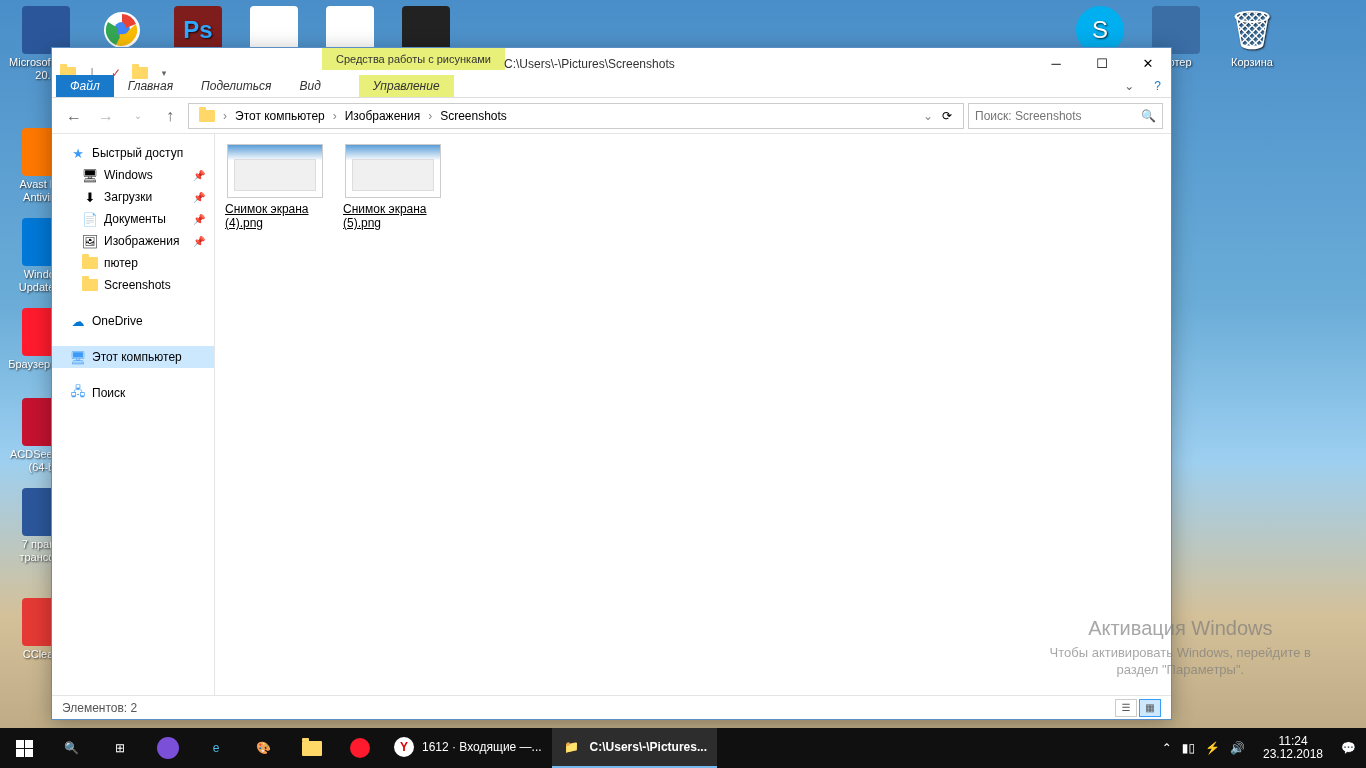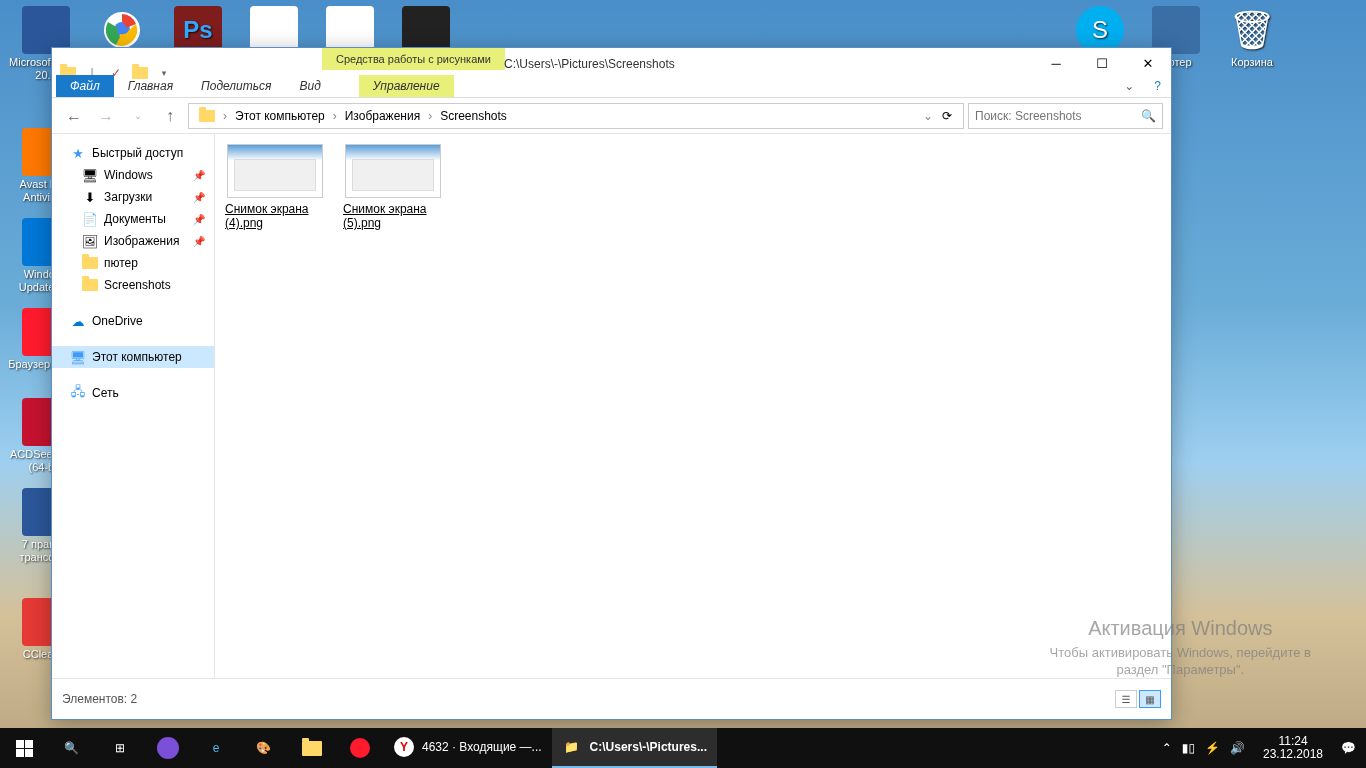--- a/index.html
+++ b/index.html
@@ -37,21 +37,21 @@
 .nav-item.selected{background:#cce8ff;}
 .nav-item .pin{margin-left:auto;color:#888;font-size:10px;}
 .nav-item.sub{padding-left:30px;}
 .nav-group{margin-bottom:14px;}
 .nav-ico{width:16px;height:16px;display:inline-flex;align-items:center;justify-content:center;font-size:13px;}
 .content{flex:1;padding:10px;display:flex;flex-wrap:wrap;align-content:flex-start;gap:18px;}
 .file-item{width:100px;text-align:left;cursor:pointer;text-decoration:underline;}
 .file-thumb{width:96px;height:54px;border:1px solid #ccc;margin:0 auto 4px;background:linear-gradient(to bottom,#5a9dd8 0%,#fff 30%,#fff 100%);position:relative;}
 .file-thumb::after{content:'';position:absolute;top:14px;left:6px;right:6px;bottom:6px;background:#f0f0f0;border:1px solid #ddd;}
 .file-name{font-size:12px;line-height:14px;word-wrap:break-word;}
-.statusbar{height:41px;border-top:1px solid #e5e5e5;display:flex;align-items:center;padding:0 10px;font-size:11px;color:#555;}
+.statusbar{height:24px;border-top:1px solid #e5e5e5;display:flex;align-items:center;padding:0 10px;font-size:11px;color:#555;}
 .statusbar .spacer{flex:1;}
 .view-toggle{display:flex;gap:2px;}
 .view-btn{width:22px;height:18px;border:1px solid #ccc;display:flex;align-items:center;justify-content:center;cursor:pointer;font-size:10px;}
 .view-btn.active{background:#cce8ff;border-color:#3b9bf7;}
 .watermark{position:absolute;right:55px;bottom:50px;color:rgba(120,120,120,0.65);text-align:center;}
 .watermark h3{font-size:20px;font-weight:400;margin-bottom:4px;}
 .watermark p{font-size:13px;line-height:17px;}
 .taskbar{position:absolute;bottom:0;left:0;right:0;height:40px;background:#101010;display:flex;align-items:center;}
 .tb-btn{height:40px;min-width:48px;display:flex;align-items:center;justify-content:center;cursor:pointer;color:#fff;}
 .tb-task{height:40px;padding:0 10px;display:flex;align-items:center;gap:8px;cursor:pointer;color:#fff;font-size:12px;max-width:170px;border-bottom:2px solid transparent;}
@@ -244,21 +244,21 @@
         </div>
         <div class="nav-group">
           <div class="nav-item selected">
             <span class="nav-ico" style="color:#3b9bf7;">🖥</span>
             <span>Этот компьютер</span>
           </div>
         </div>
         <div class="nav-group">
           <div class="nav-item">
             <span class="nav-ico" style="color:#3b9bf7;">🖧</span>
-            <span>Сеть</span>
+            <span>Поиск</span>
           </div>
         </div>
       </div>
       <div class="content" id="file-list">
           <div class="file-item">
             <div class="file-thumb"></div>
             <div class="file-name">Снимок экрана (4).png</div>
           </div>
           <div class="file-item">
             <div class="file-thumb"></div>
@@ -302,21 +302,21 @@
   <div class="tb-btn">🎨</div>
   <div class="tb-btn">
       <span class="folder-ico" style="width:20px;height:15px;"></span>
     </div>
   <div class="tb-btn">
       <span style="width:20px;height:20px;border-radius:50%;background:#ff1b2d;display:inline-block;"></span>
     </div>
   <div id="taskbar-tasks" style="display:flex;">
       <div class="tb-task">
         <span class="tico" style="background:#fff;border-radius:50%;color:#d00;font-weight:bold;">Y</span>
-        <span style="white-space:nowrap;overflow:hidden;text-overflow:ellipsis;">4632 · Входящие —...</span>
+        <span style="white-space:nowrap;overflow:hidden;text-overflow:ellipsis;">1612 · Входящие —...</span>
       </div>
       <div class="tb-task active">
         <span class="tico" style="background:transparent;border-radius:50%;color:#d00;font-weight:bold;">📁</span>
         <span style="white-space:nowrap;overflow:hidden;text-overflow:ellipsis;font-weight:bold;">C:\Users\-\Pictures...</span>
       </div>
     </div>
   <div class="tb-spacer"></div>
   <div class="tb-tray">
     <span>⌃</span>
     <span>▮▯</span>

